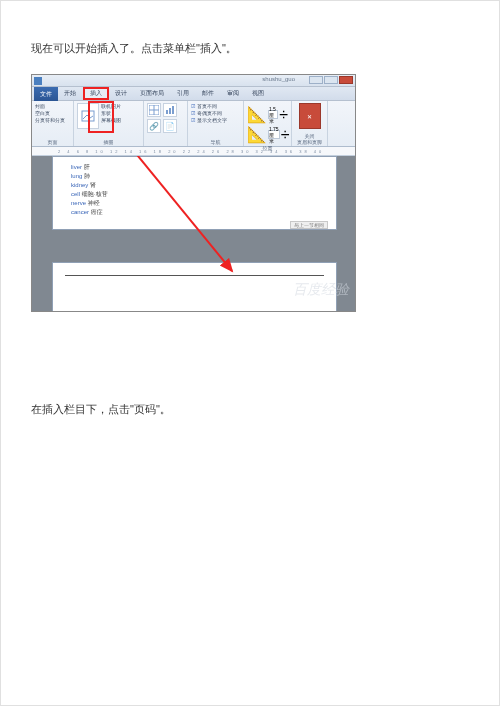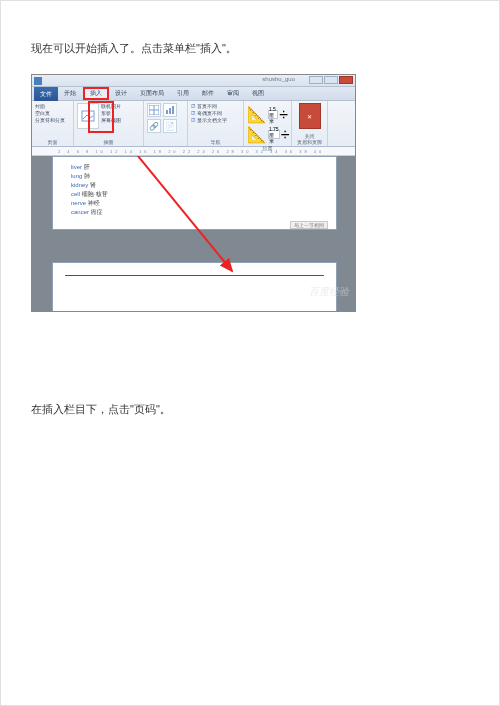--- a/index.html
+++ b/index.html
@@ -159,21 +159,21 @@
       border-top:1px solid #555;
     }
     
     .arrow-svg {
       position:absolute; left:0; top:0;
       width:100%; height:100%;
       pointer-events:none;
     }
     .watermark {
       position:absolute; right:6px; bottom:14px;
-      font-size:10px; color:#d2d8e0; opacity:0.55;
+      font-size:14px; color:#d2d8e0; opacity:0.55;
       font-style:italic;
     }
     .instruction2 {
       font-size: 11px;
       color: #333;
     }
   </style>
 </head>
 <body>
 

